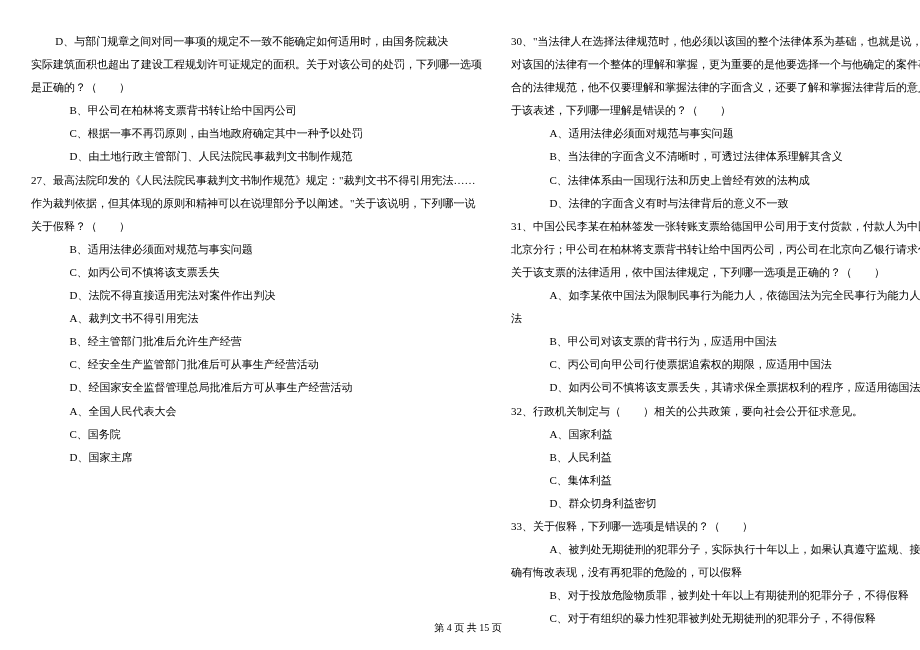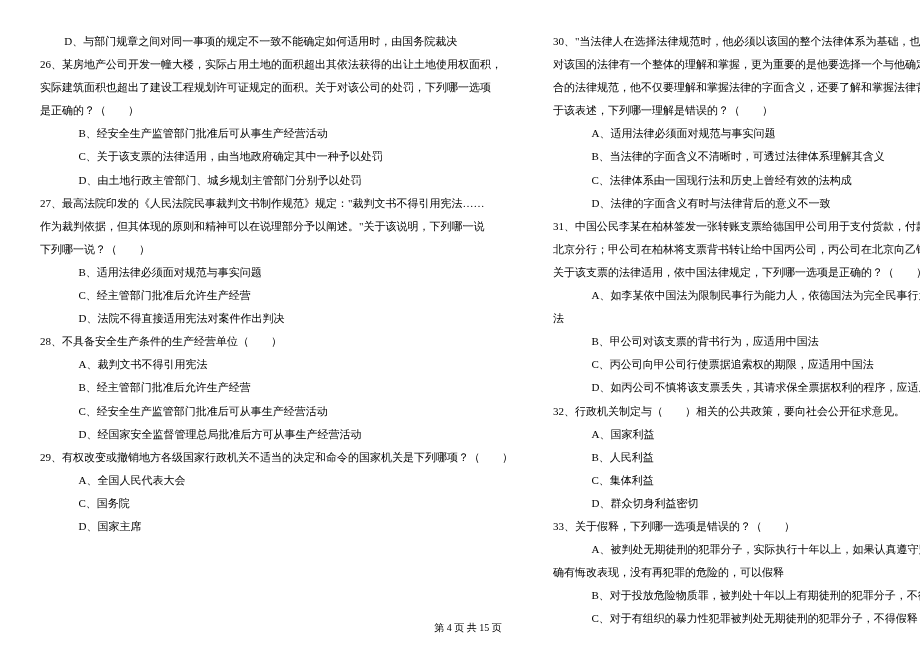--- a/index.html
+++ b/index.html
@@ -7,22 +7,22 @@
       width: 920px;
       height: 650px;
       background: #fff;
       font-family: "SimSun", "宋体", serif;
       font-size: 11px;
       color: #000;
       position: relative;
     }
     .page {
       display: flex;
-      padding: 30px 40px 40px 40px;
-      gap: 40px;
+      padding: 30px 40px 40px 31px;
+      gap: 29px;
       height: 600px;
     }
     .column {
       flex: 1;
       line-height: 2.1;
     }
     .line {
       white-space: nowrap;
       overflow: hidden;
     }
@@ -36,38 +36,35 @@
       text-align: center;
       font-size: 10px;
     }
   </style>
 </head>
 <body>
 
 <div class="page">
   <div class="column">
     <div class="line indent1">D、与部门规章之间对同一事项的规定不一致不能确定如何适用时，由国务院裁决</div>
-    <div class="line">26、某房地产公司开发一幢大楼，实际占用土地的面积超出其依法获得的出让土地使用权面积，</div>
     <div class="line">实际建筑面积也超出了建设工程规划许可证规定的面积。关于对该公司的处罚，下列哪一选项</div>
     <div class="line">是正确的？（　　）</div>
-    <div class="line option">B、经安全生产监管部门批准后可从事生产经营活动</div>
-    <div class="line option">C、关于该支票的法律适用，由当地政府确定其中一种予以处罚</div>
-    <div class="line option">D、由土地行政主管部门、城乡规划主管部门分别予以处罚</div>
+    <div class="line option">B、甲公司在柏林将支票背书转让给中国丙公司</div>
+    <div class="line option">C、根据一事不再罚原则，由当地政府确定其中一种予以处罚</div>
+    <div class="line option">D、由土地行政主管部门、人民法院民事裁判文书制作规范</div>
     <div class="line">27、最高法院印发的《人民法院民事裁判文书制作规范》规定："裁判文书不得引用宪法……</div>
     <div class="line">作为裁判依据，但其体现的原则和精神可以在说理部分予以阐述。"关于该说明，下列哪一说</div>
-    <div class="line">下列哪一说？（　　）</div>
+    <div class="line">关于假释？（　　）</div>
     <div class="line option">B、适用法律必须面对规范与事实问题</div>
-    <div class="line option">C、经主管部门批准后允许生产经营</div>
+    <div class="line option">C、如丙公司不慎将该支票丢失</div>
     <div class="line option">D、法院不得直接适用宪法对案件作出判决</div>
-    <div class="line">28、不具备安全生产条件的生产经营单位（　　）</div>
     <div class="line option">A、裁判文书不得引用宪法</div>
     <div class="line option">B、经主管部门批准后允许生产经营</div>
     <div class="line option">C、经安全生产监管部门批准后可从事生产经营活动</div>
     <div class="line option">D、经国家安全监督管理总局批准后方可从事生产经营活动</div>
-    <div class="line">29、有权改变或撤销地方各级国家行政机关不适当的决定和命令的国家机关是下列哪项？（　　）</div>
     <div class="line option">A、全国人民代表大会</div>
     <div class="line option">C、国务院</div>
     <div class="line option">D、国家主席</div>
   </div>
 
   <div class="column">
     <div class="line">30、"当法律人在选择法律规范时，他必须以该国的整个法律体系为基础，也就是说，他必须</div>
     <div class="line">对该国的法律有一个整体的理解和掌握，更为重要的是他要选择一个与他确定的案件事实相切</div>
     <div class="line">合的法律规范，他不仅要理解和掌握法律的字面含义，还要了解和掌握法律背后的意义。"关</div>
     <div class="line">于该表述，下列哪一理解是错误的？（　　）</div>

